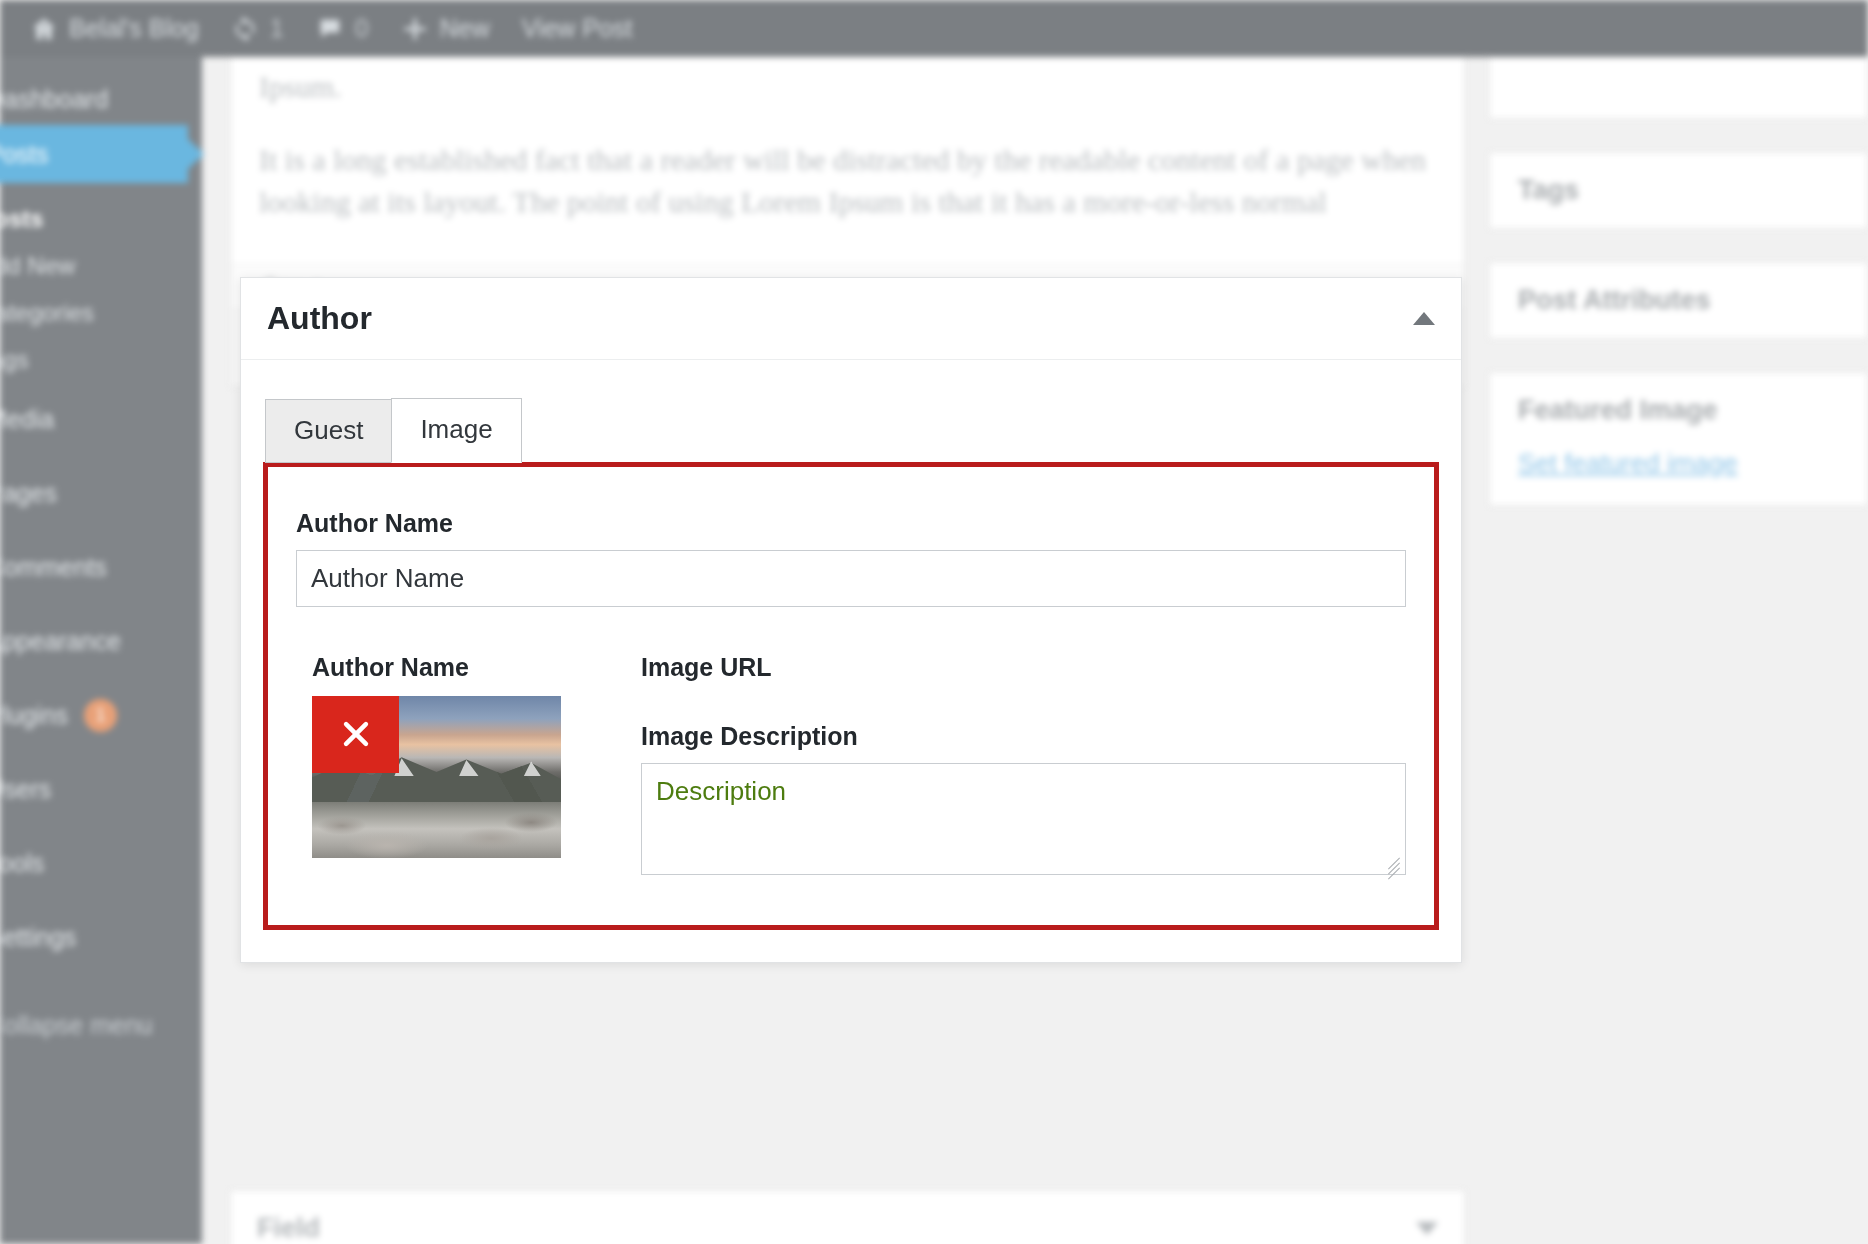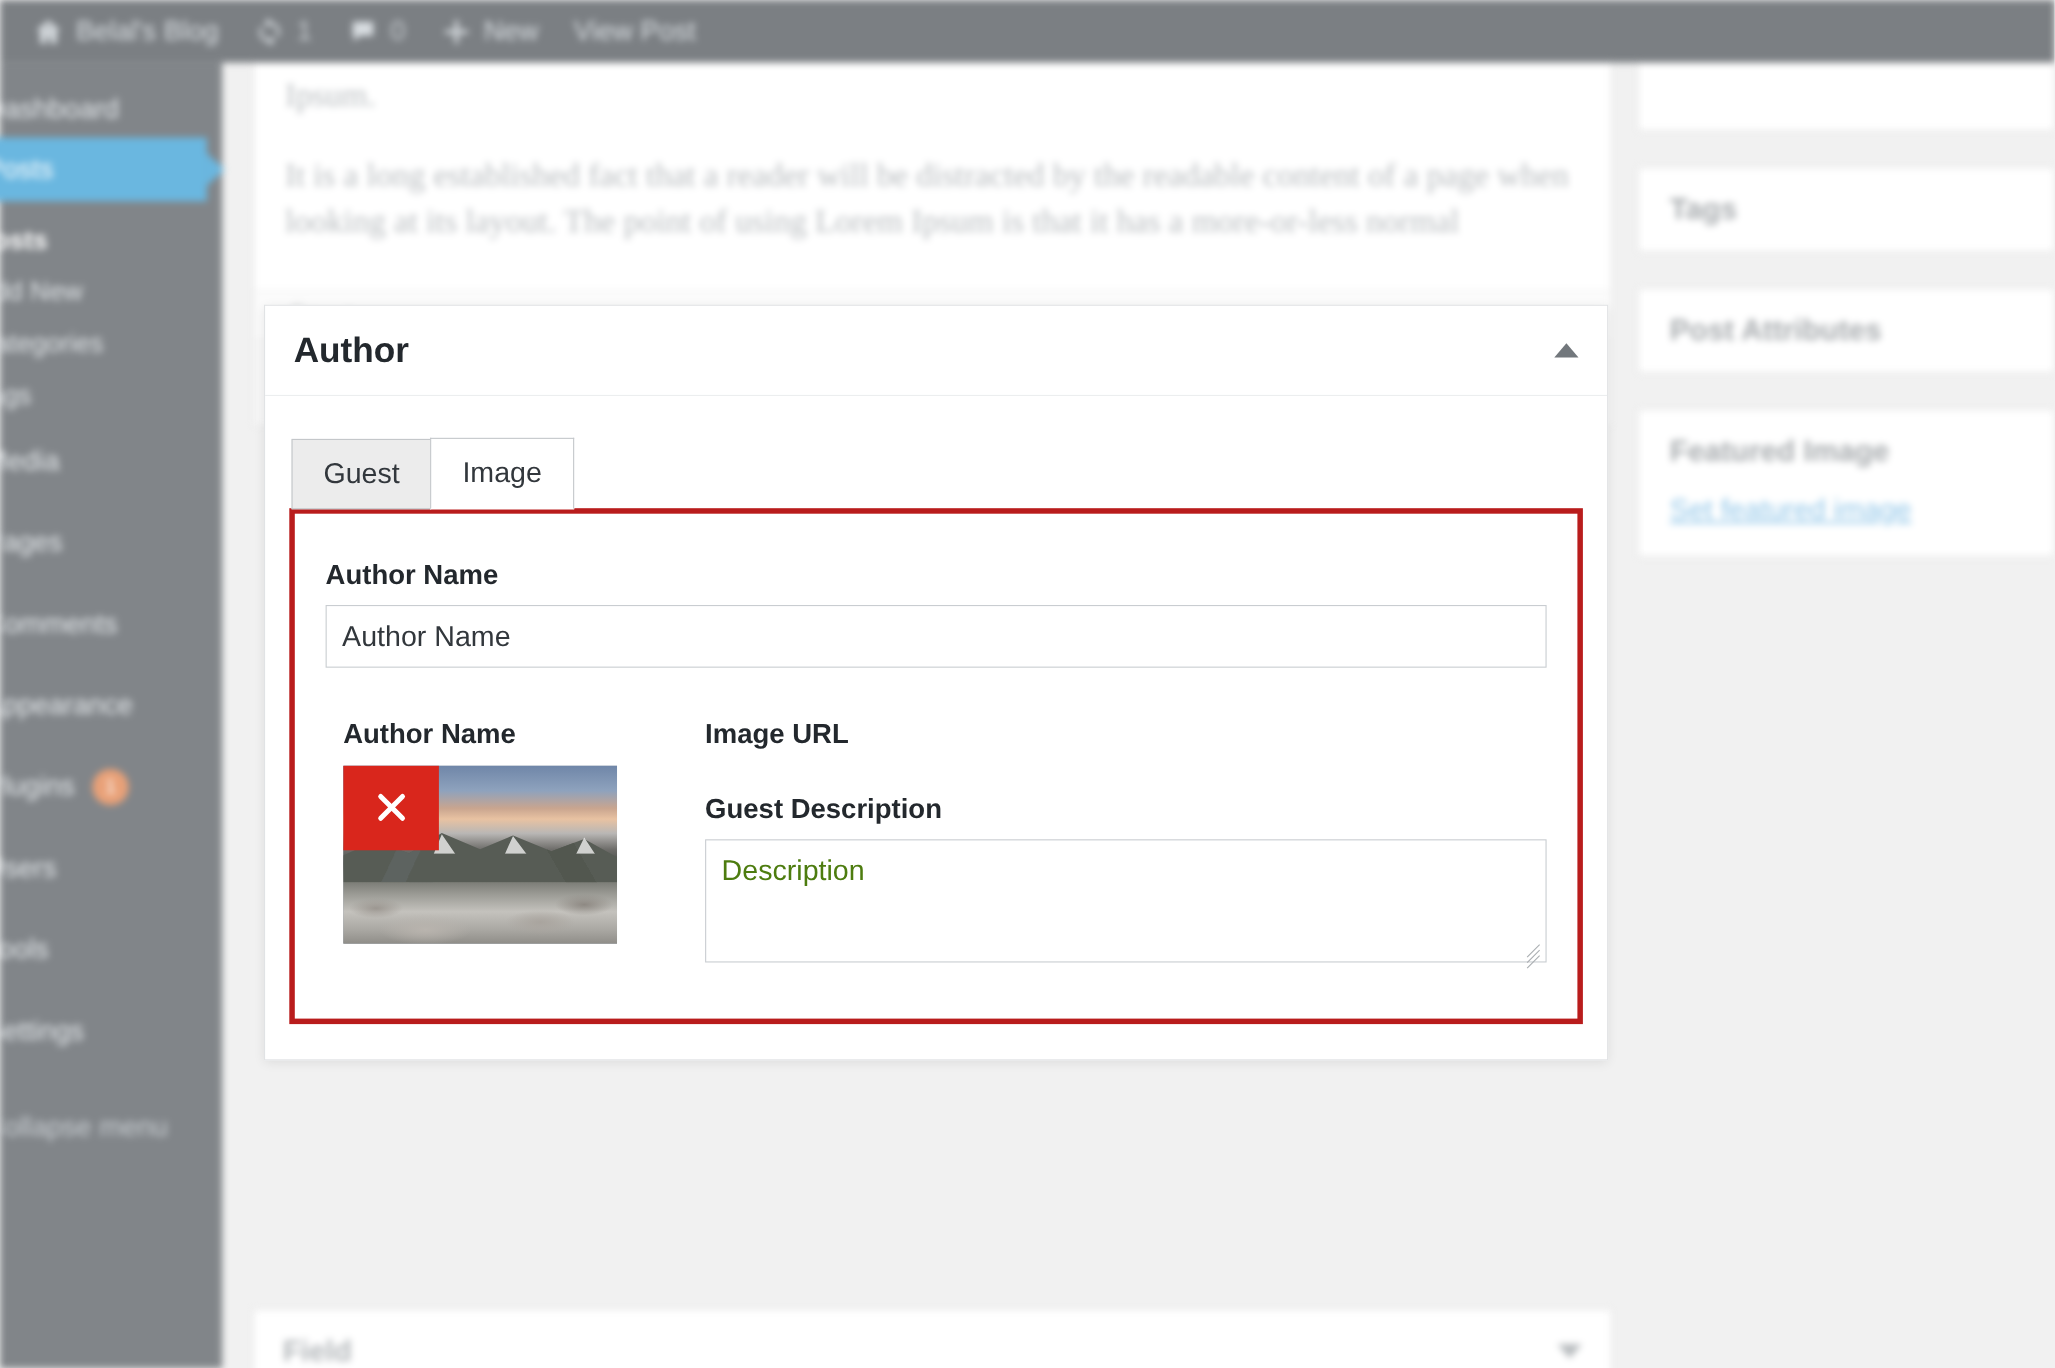--- a/index.html
+++ b/index.html
@@ -587,21 +587,21 @@
           </div>
 
           <div class="col-right">
             <div>
               <div class="fld-label">Image URL</div>
             </div>
 
             <div class="gap-28"></div>
 
             <div>
-              <div class="fld-label">Guest Description</div>
+              <div class="fld-label">Image Description</div>
               <div class="ta-wrap">
                 <textarea class="textarea" placeholder="Description" style="">Description</textarea>
                 <span class="ta-grip">
                     <i></i>
                     <i></i>
                     <i></i>
                   </span>
               </div>
             </div>
           </div>

